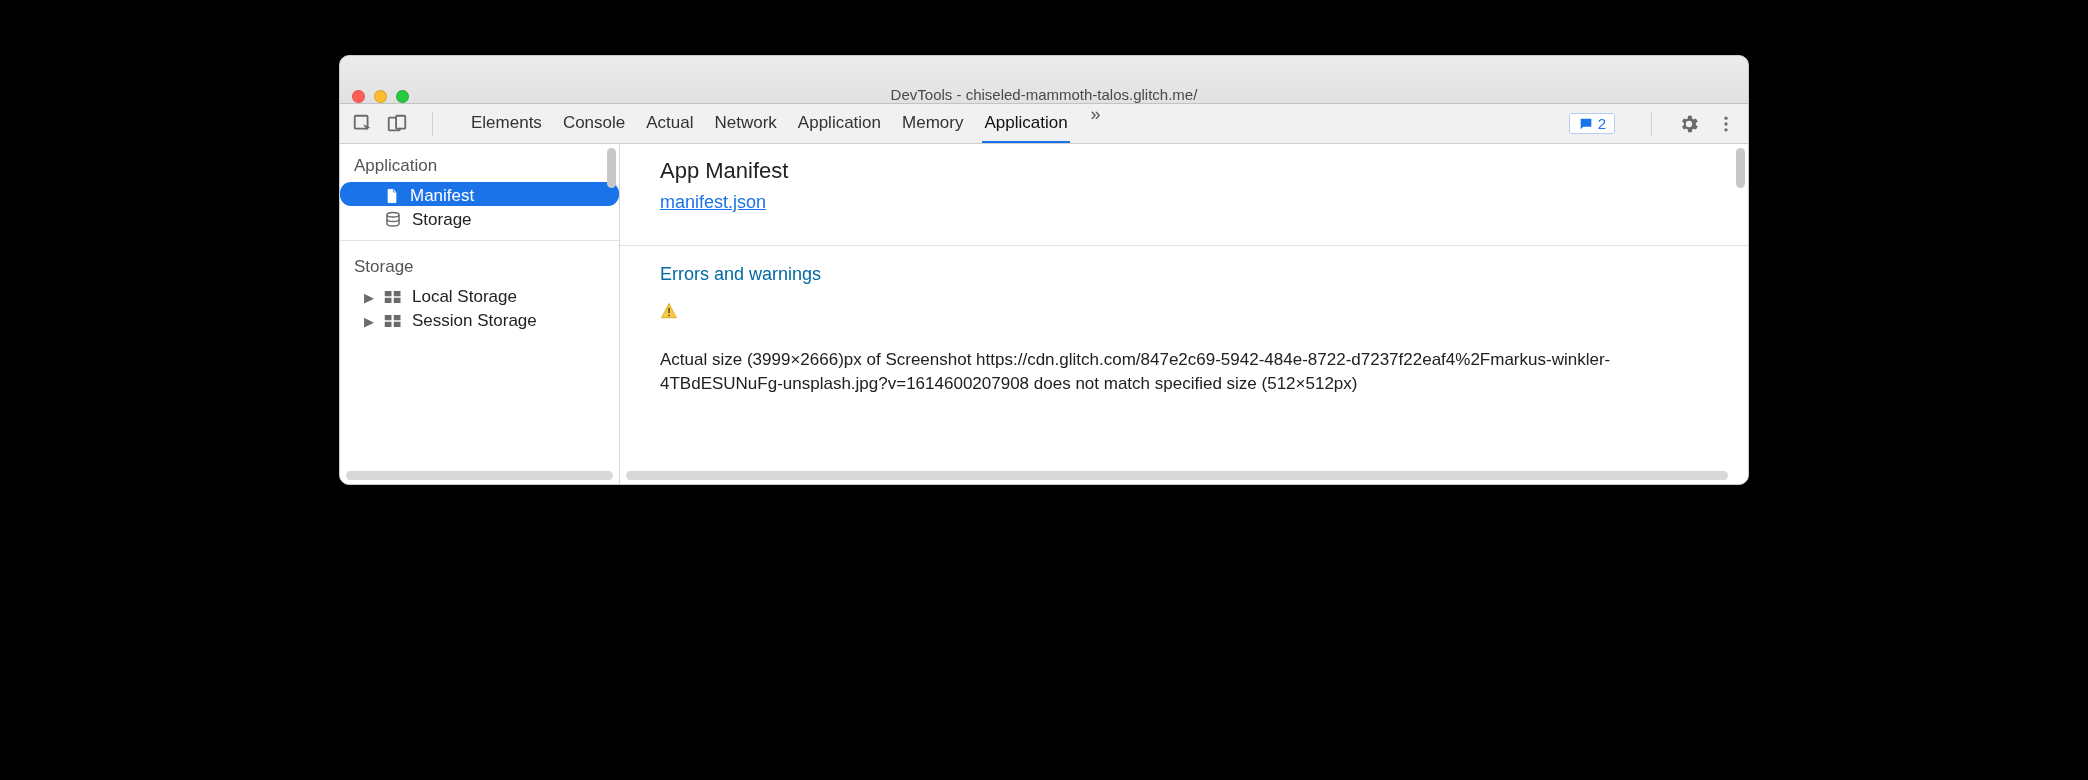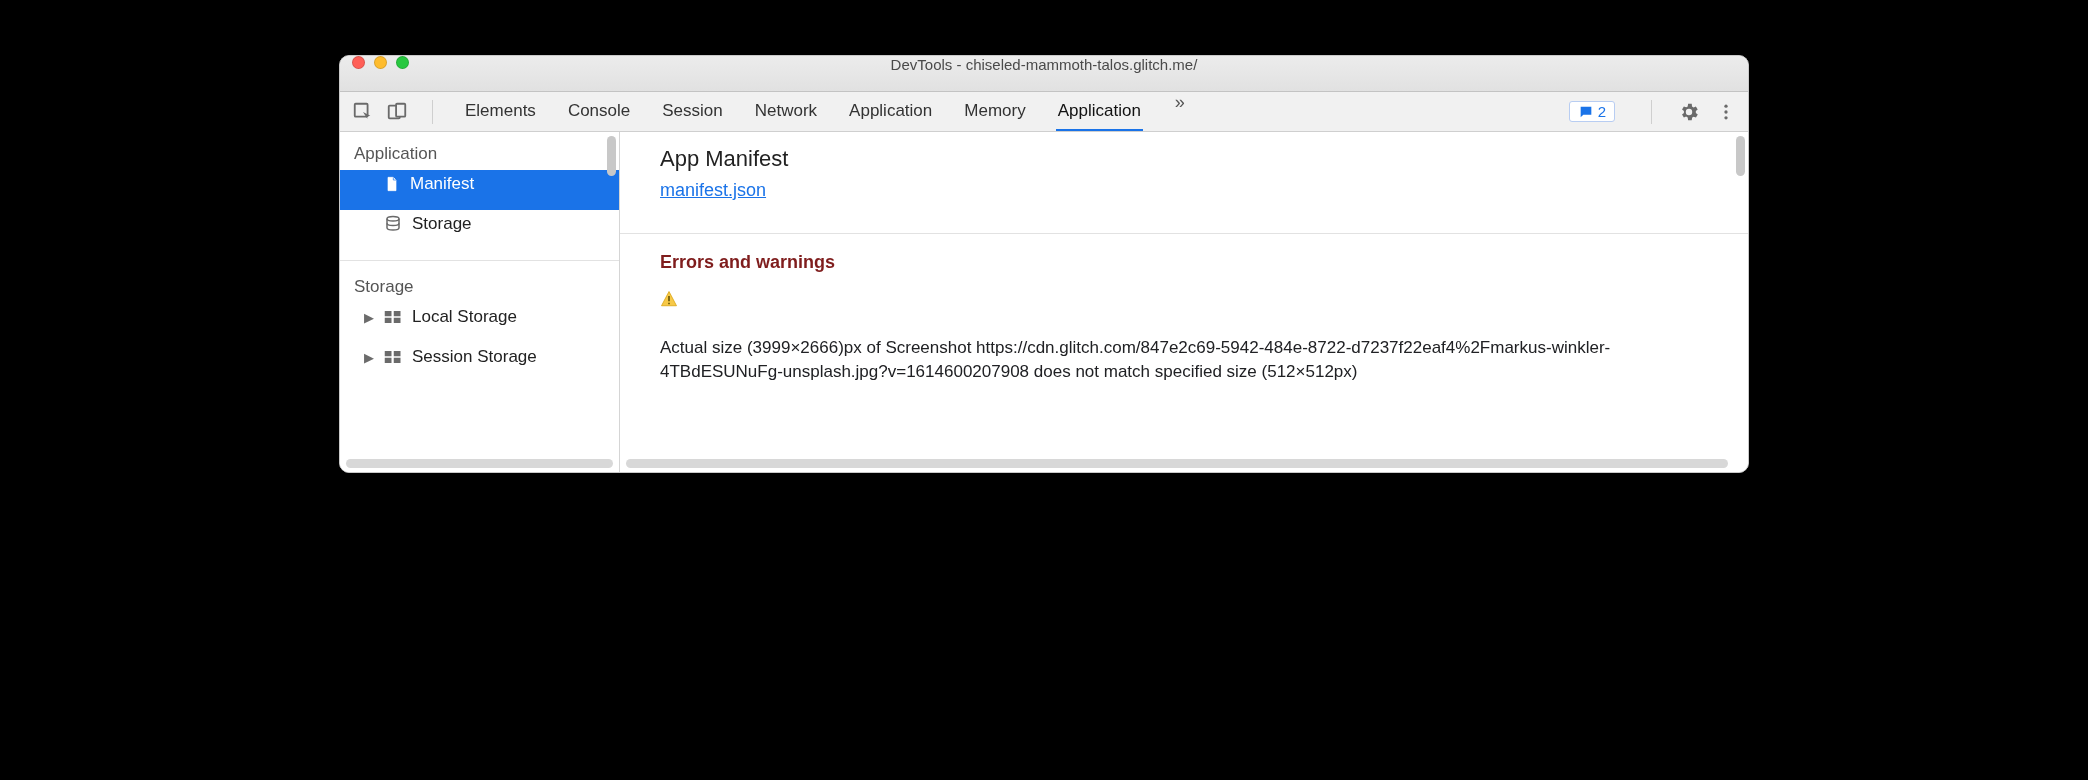--- a/index.html
+++ b/index.html
@@ -16,24 +16,24 @@
   .window {
     width: 1410px;
     background: #f1f1f1;
     border-radius: 10px;
     box-shadow: 0 20px 60px rgba(0,0,0,0.5);
     overflow: hidden;
     border: 1px solid #c9c9c9;
     position: relative;
   }
   .titlebar {
-    height: 36px;
+    height: 48px;
     background: linear-gradient(#ececec,#e1e1e1);
     display: flex;
-    align-items: flex-start;
+    align-items: flex-end;
     position: relative;
     border-bottom: 1px solid #c3c3c3;
   }
   .traffic { display: flex; gap: 9px; margin-left: 12px; }
   .dot { width: 13px; height: 13px; border-radius: 50%; border: 0.5px solid rgba(0,0,0,0.15); }
   .dot.red { background:#ff5f57; }
   .dot.yellow { background:#febc2e; }
   .dot.green { background:#28c840; }
   .titlebar-title {
     position:absolute; left:0; right:0; text-align:center;
@@ -43,21 +43,21 @@
     height: 40px;
     background:#f1f1f1;
     border-bottom:1px solid #cfcfcf;
     display:flex;
     align-items:center;
     padding:0 12px;
     gap: 0;
   }
   .toolbar .left-icons { display:flex; align-items:center; gap:12px; margin-right: 14px;}
   .icon-btn { color:#6a6a6a; display:flex; align-items:center; justify-content:center; cursor:pointer; }
-  .tabs { display:flex; align-items:stretch; height:100%; gap:28px; margin-left:20px; flex:1; }
+  .tabs { display:flex; align-items:stretch; height:100%; gap:17px; margin-left:26px; flex:1; }
   .tab {
     display:flex; align-items:center; font-size:17px; color:#333;
     cursor:pointer; border-bottom:2px solid transparent; padding:0 2px;
   }
   .tab.active { color:#111; border-bottom:2px solid #1a73e8; }
   .chevrons { color:#555; font-size:18px; margin-left:4px; }
   .issues-badge {
     display:flex; align-items:center; gap:4px;
     border:1px solid #b8cdf2; border-radius:3px;
     padding:1px 8px; color:#1a73e8; font-size:15px;
@@ -80,22 +80,23 @@
   }
   .sidebar-inner {
     padding-top:6px;
     padding-bottom:6px;
   }
   .group-header {
     font-size:17px; color:#555; padding:6px 14px;
   }
   .tree-item {
     display:flex; align-items:center; gap:10px;
-    padding:4px 10px 16px 24px; font-size:17px; color:#222;
+    padding:4px 10px 0 24px; font-size:17px; color:#222;
     cursor:pointer;
+    border-radius:11px;
   }
   .tree-item.active {
     background:#1a73e8; color:#fff;
   }
   .tree-item.active svg { fill:#fff; stroke:#fff; }
   .tree-item .tri {
     width:10px; font-size:13px; color:#6b6b6b;
   }
   .tree-item.active .tri { color:#fff; }
   .sep { height:1px; background:#e2e2e2; margin:10px 0; }
@@ -103,21 +104,21 @@
     flex:1; overflow:auto; position:relative;
     padding-bottom: 20px;
   }
   .main-inner { padding: 14px 40px 10px 40px; }
   .h1 { font-size:22px; color:#222; font-weight:400; margin-bottom:8px; }
   .link { color:#1a73e8; text-decoration:underline; cursor:pointer; font-size:18px; }
   .hr {
     height:1px; background:#e2e2e2; margin:22px -40px 0 -40px;
   }
   .section-inner { padding: 18px 40px 0 40px; }
-  .h2 { font-size:18px; color:#7f1d1d; font-weight:700; margin-bottom:14px; }
+  .h2 { font-size:18px; color:#0369a1; font-weight:400; margin-bottom:14px; }
   .warning-row {
     display:flex; align-items:flex-start; gap:20px;
     font-size:17px; color:#202124; line-height:1.45;flex-direction:column;
   }
   .warn-icon { flex-shrink:0; margin-top:3px; }
   .hscroll-track {
     position:absolute; bottom:4px; left:6px; right:20px; height:9px;
     background:#d8d8d8; border-radius:5px;
   }
   .sidebar .hscroll-track { right:6px; }
@@ -158,21 +159,21 @@
         <svg class="icon-svg" width="22" height="22" viewBox="0 0 24 24" fill="none" stroke="#6a6a6a" stroke-width="2">
           <rect x="3" y="5" width="12" height="14" rx="1"></rect>
           <rect x="11" y="3" width="10" height="14" rx="1" fill="#f1f1f1"></rect>
         </svg>
       </span>
     </div>
     <div class="divider-v"></div>
     <div class="tabs">
       <div class="tab">Elements</div>
       <div class="tab">Console</div>
-      <div class="tab">Session</div>
+      <div class="tab">Actual</div>
       <div class="tab">Network</div>
       <div class="tab">Application</div>
       <div class="tab">Memory</div>
       <div class="tab active">Application</div>
       <div class="chevrons">»</div>
     </div>
     <div class="right-icons">
       <div class="issues-badge">
         <svg width="16" height="16" viewBox="0 0 24 24" fill="#1a73e8">
           <path d="M4 4h16v12H8l-4 4z"></path>

